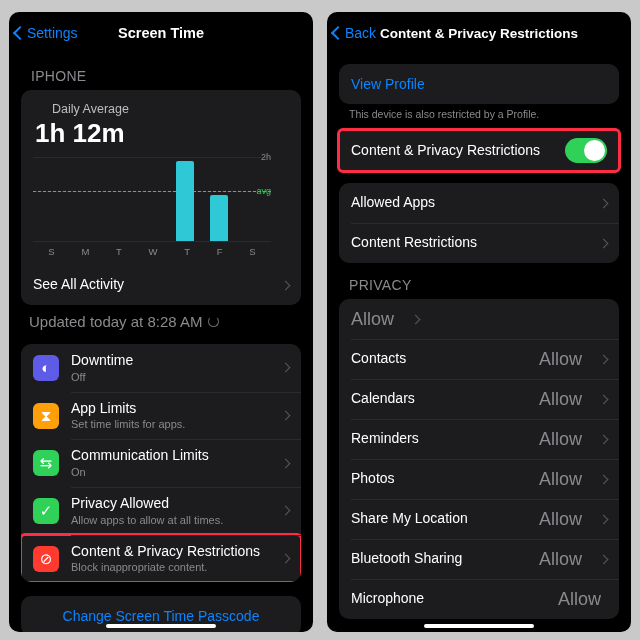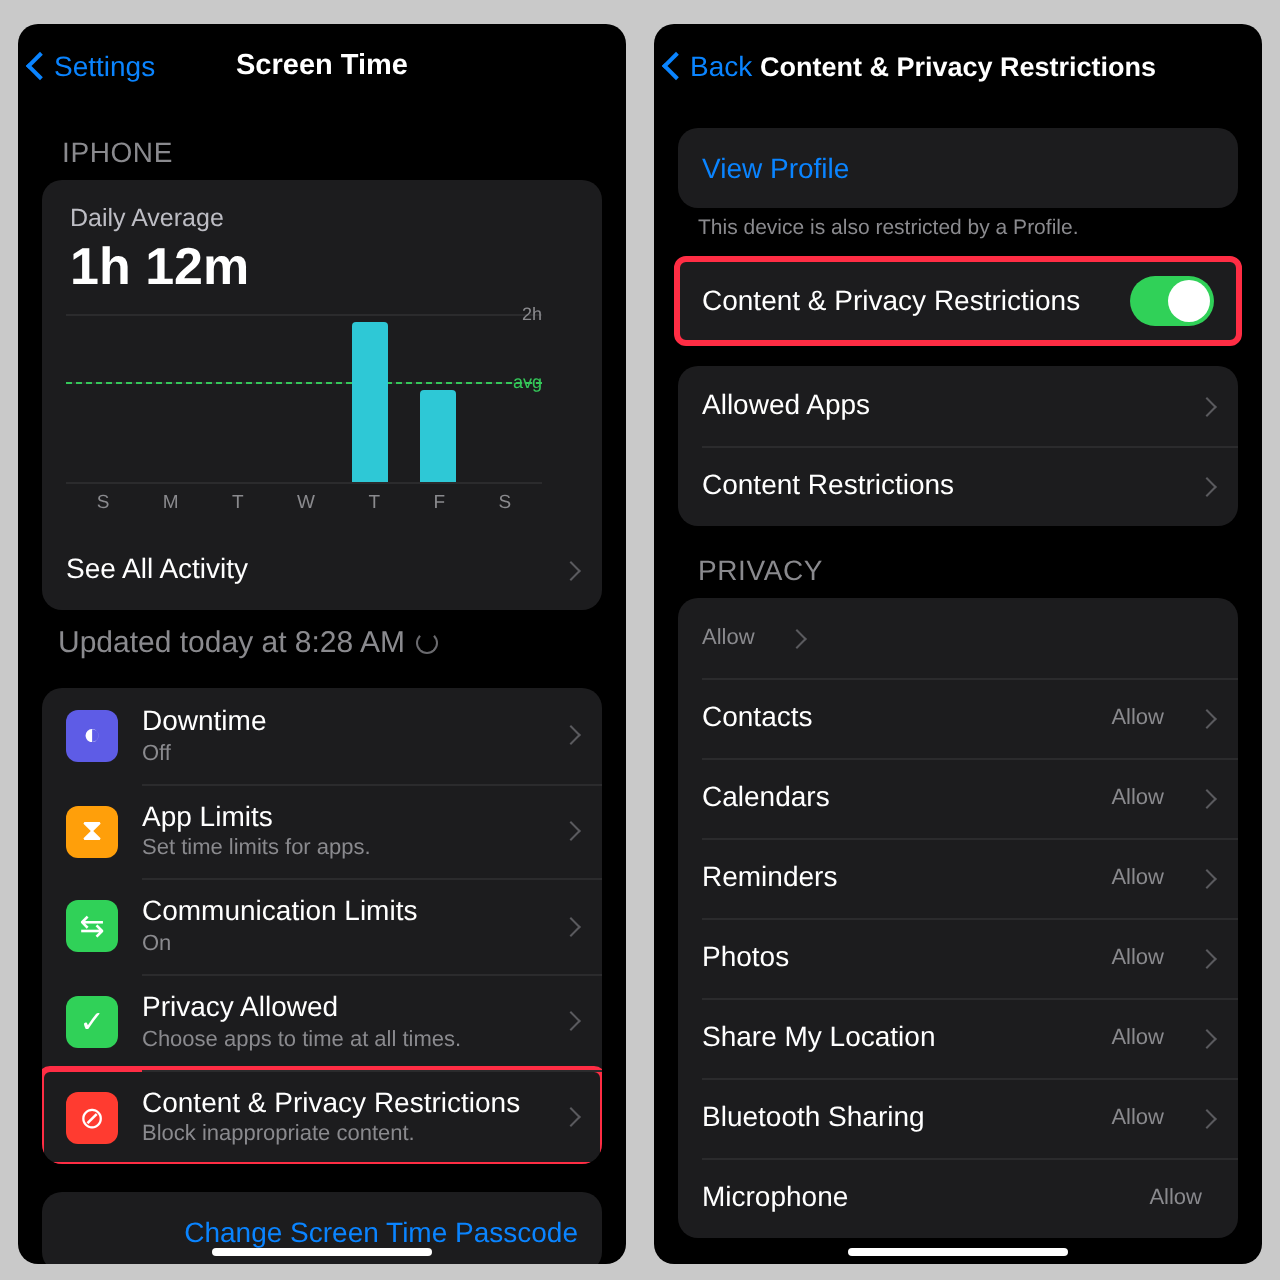--- a/index.html
+++ b/index.html
@@ -38,28 +38,28 @@
     padding: 8px 12px; gap: 12px; cursor: pointer; position: relative;
   }
   .row + .row::before {
     content: ""; position: absolute; top: 0; left: 12px; right: 0;
     height: 1px; background: #2b2b2d;
   }
   .row.icon-row + .row.icon-row::before { left: 50px; }
   .row .title { font-size: 14px; color: #fff; line-height: 1.25; }
   .row .sub { font-size: 11px; color: #8a8a8e; line-height: 1.2; margin-top: 1px; }
   .row .text { flex: 1 1 auto; }
-  .row .value { color: #8a8a8e; font-size: 11px; margin-right: 6px; }
+  .row .value { color: #8a8a8e; font-size: 18px; margin-right: 6px; }
   .app-icon {
     width: 26px; height: 26px; border-radius: 6px; flex: 0 0 auto;
     display: flex; align-items: center; justify-content: center;
     color: #fff; font-size: 15px;
   }
   
-  .da-label { color: #bdbdc4; font-size: 12.5px; padding: 12px 14px 2px; }
+  .da-label { color: #bdbdc4; font-size: 12.5px; padding: 12px 31px 2px; }
   .da-value { font-size: 26px; font-weight: 600; padding: 0 14px 6px; }
   .chart {
     height: 100px; margin: 2px 12px 8px; position: relative;
   }
   .chart .hlines { position: absolute; inset: 0 18px 16px 0; }
   .chart .hl { position: absolute; left: 0; right: 0; height: 1px; background: #2b2b2d; }
   .chart .avg { border-top: 1.5px dashed #34c759; }
   .chart .yl { position: absolute; right: 0; font-size: 9px; color: #8a8a8e; transform: translateY(-50%); }
   .chart .bars { position: absolute; inset: 0 20px 16px 2px; display: flex; align-items: flex-end; justify-content: space-around; }
   .chart .bar { width: 18px; background: #2ec8d6; border-radius: 2px 2px 0 0; }
@@ -155,37 +155,37 @@
         <div class="text">
           <div class="title">Communication Limits</div>
           <div class="sub">On</div>
         </div>
         <span class="chev-r"></span>
       </div>
       <div class="row icon-row">
         <div class="app-icon" style="background:#30d158">✓</div>
         <div class="text">
           <div class="title">Privacy Allowed</div>
-          <div class="sub">Choose apps to time at all times.</div>
+          <div class="sub">Allow apps to allow at all times.</div>
         </div>
         <span class="chev-r"></span>
       </div>
       <div class="row icon-row highlight">
         <div class="app-icon" style="background:#ff3b30">⊘</div>
         <div class="text">
           <div class="title">Content &amp; Privacy Restrictions</div>
           <div class="sub">Block inappropriate content.</div>
         </div>
         <span class="chev-r"></span>
       </div>
     </div>
 
     <div style="height:14px"></div>
     <div class="card">
-      <div class="row" style="justify-content:flex-end">
+      <div class="row" style="justify-content:center">
         <span class="link-blue">Change Screen Time Passcode</span>
       </div>
     </div>
   </div>
   <div class="homebar"></div>
 </div>
 
 <div class="phone">
   <div class="nav">
     <div class="nav-back">

